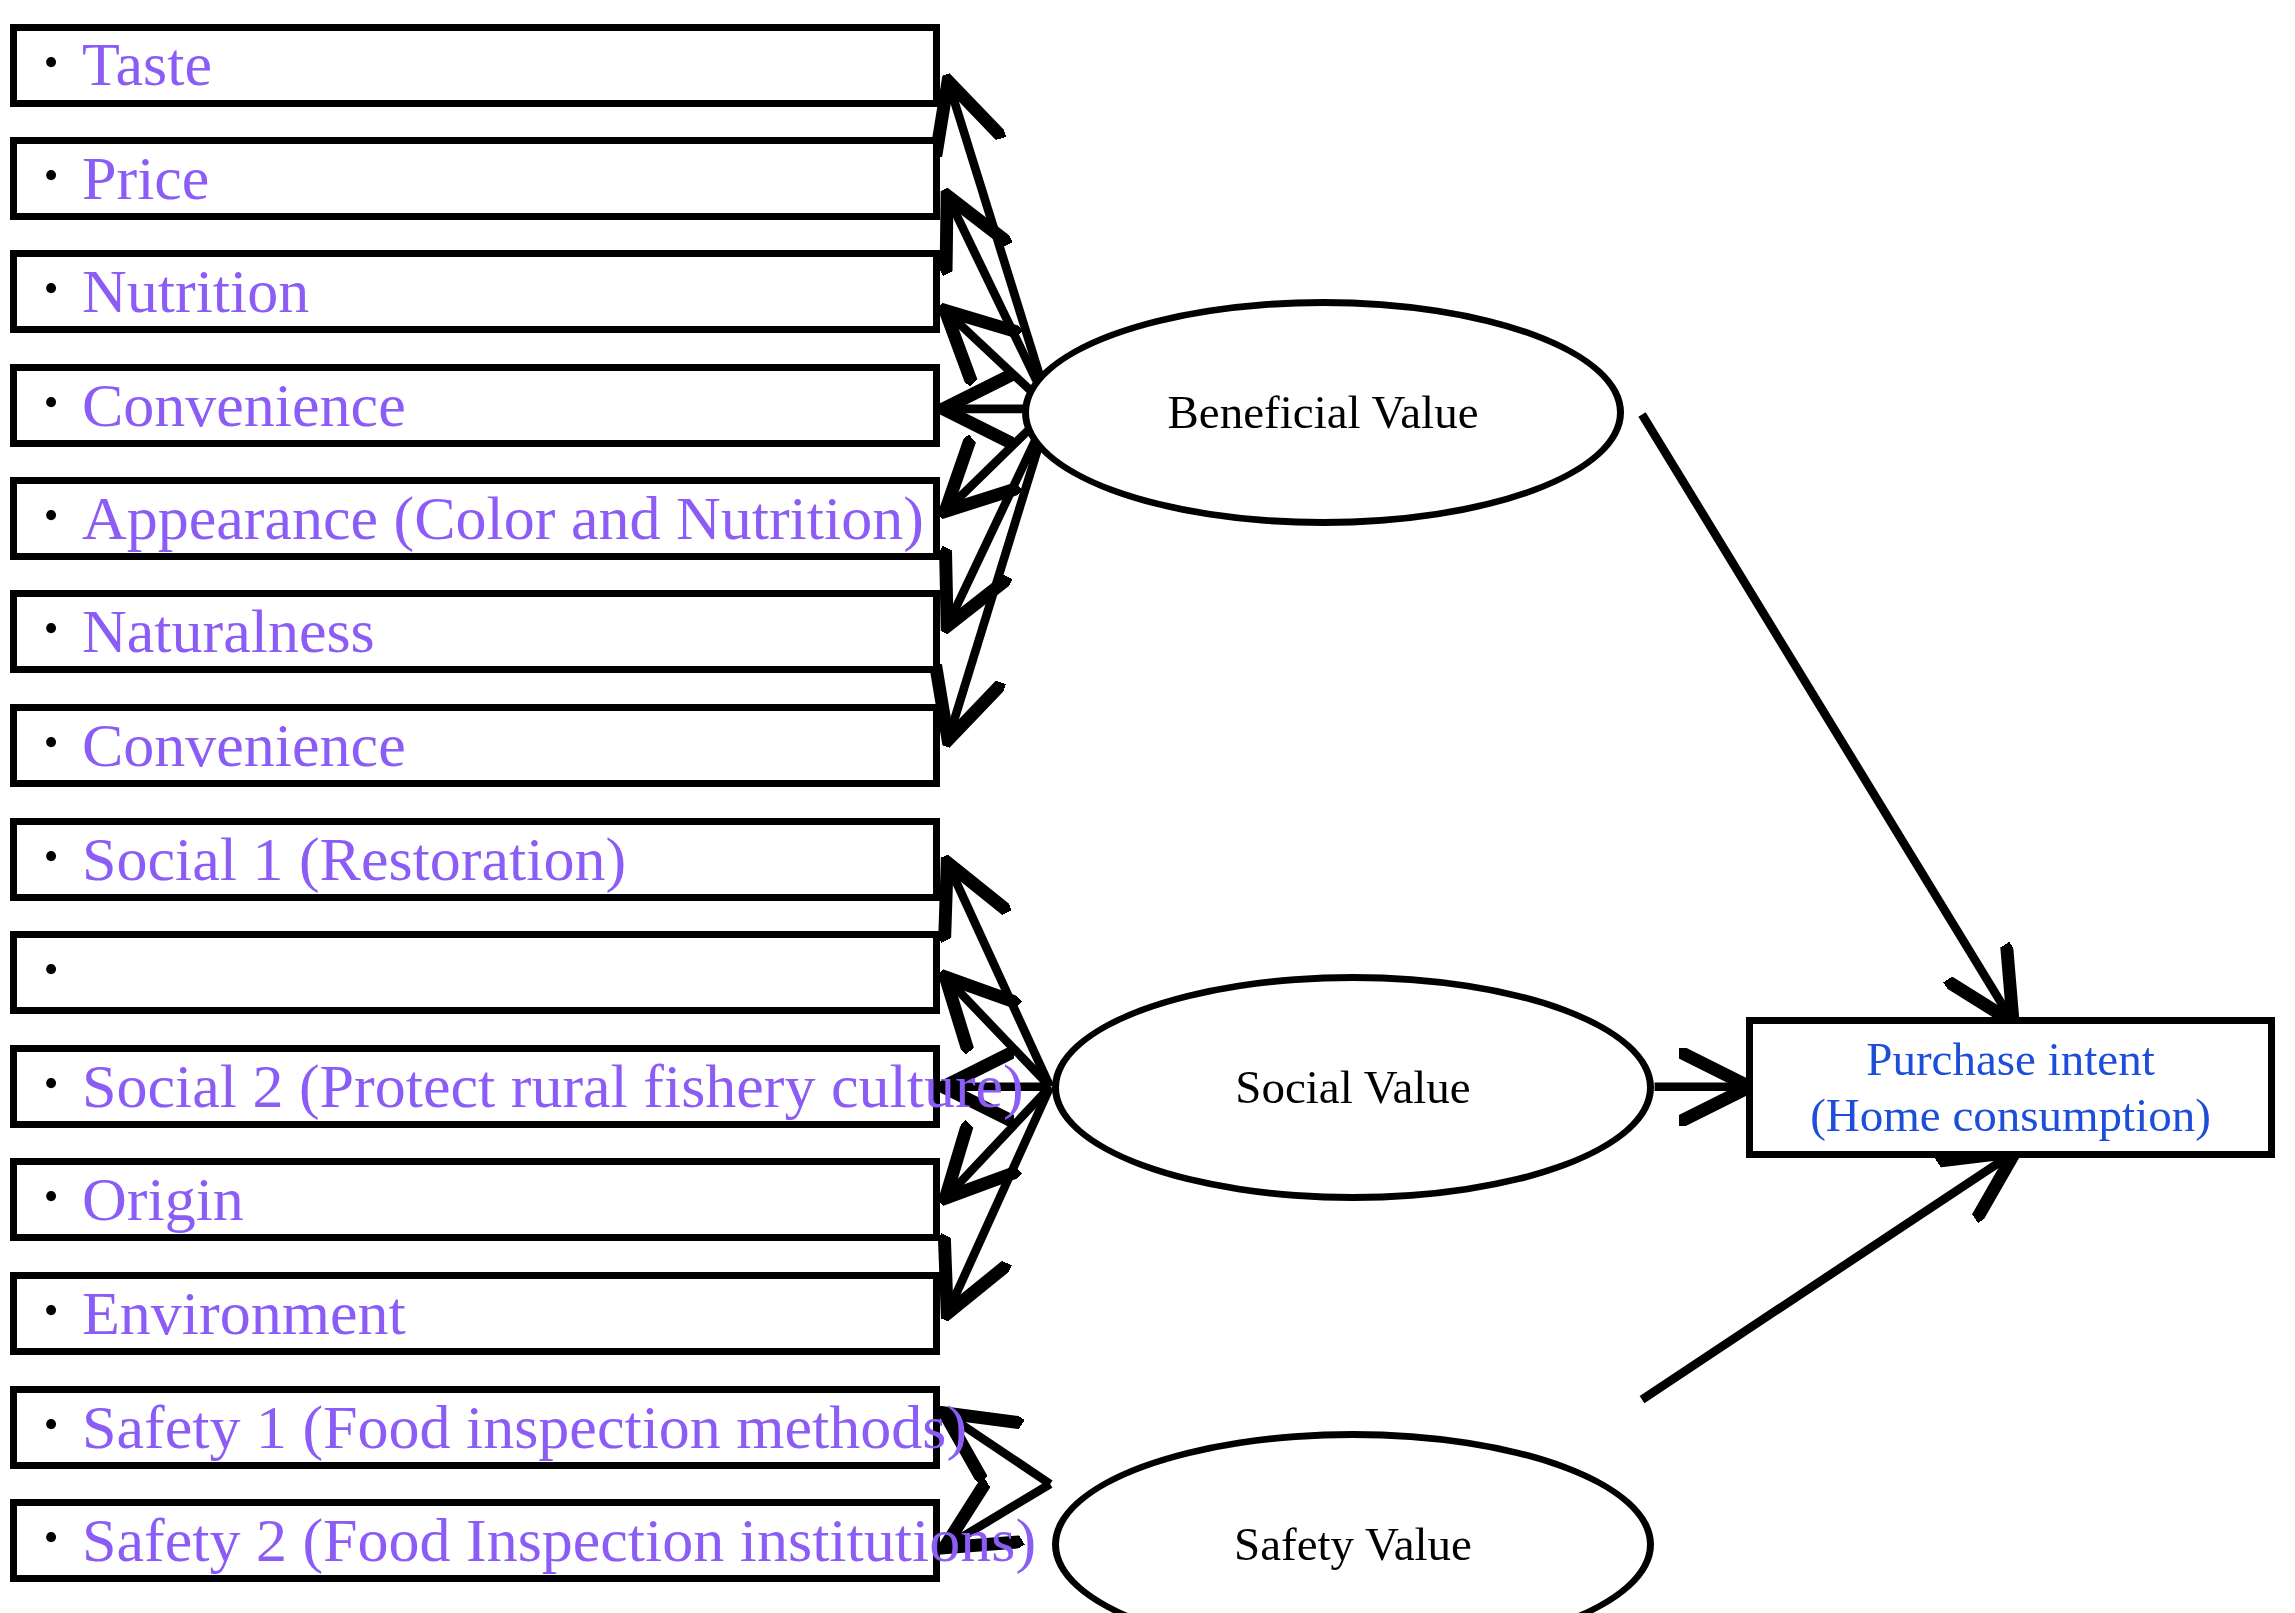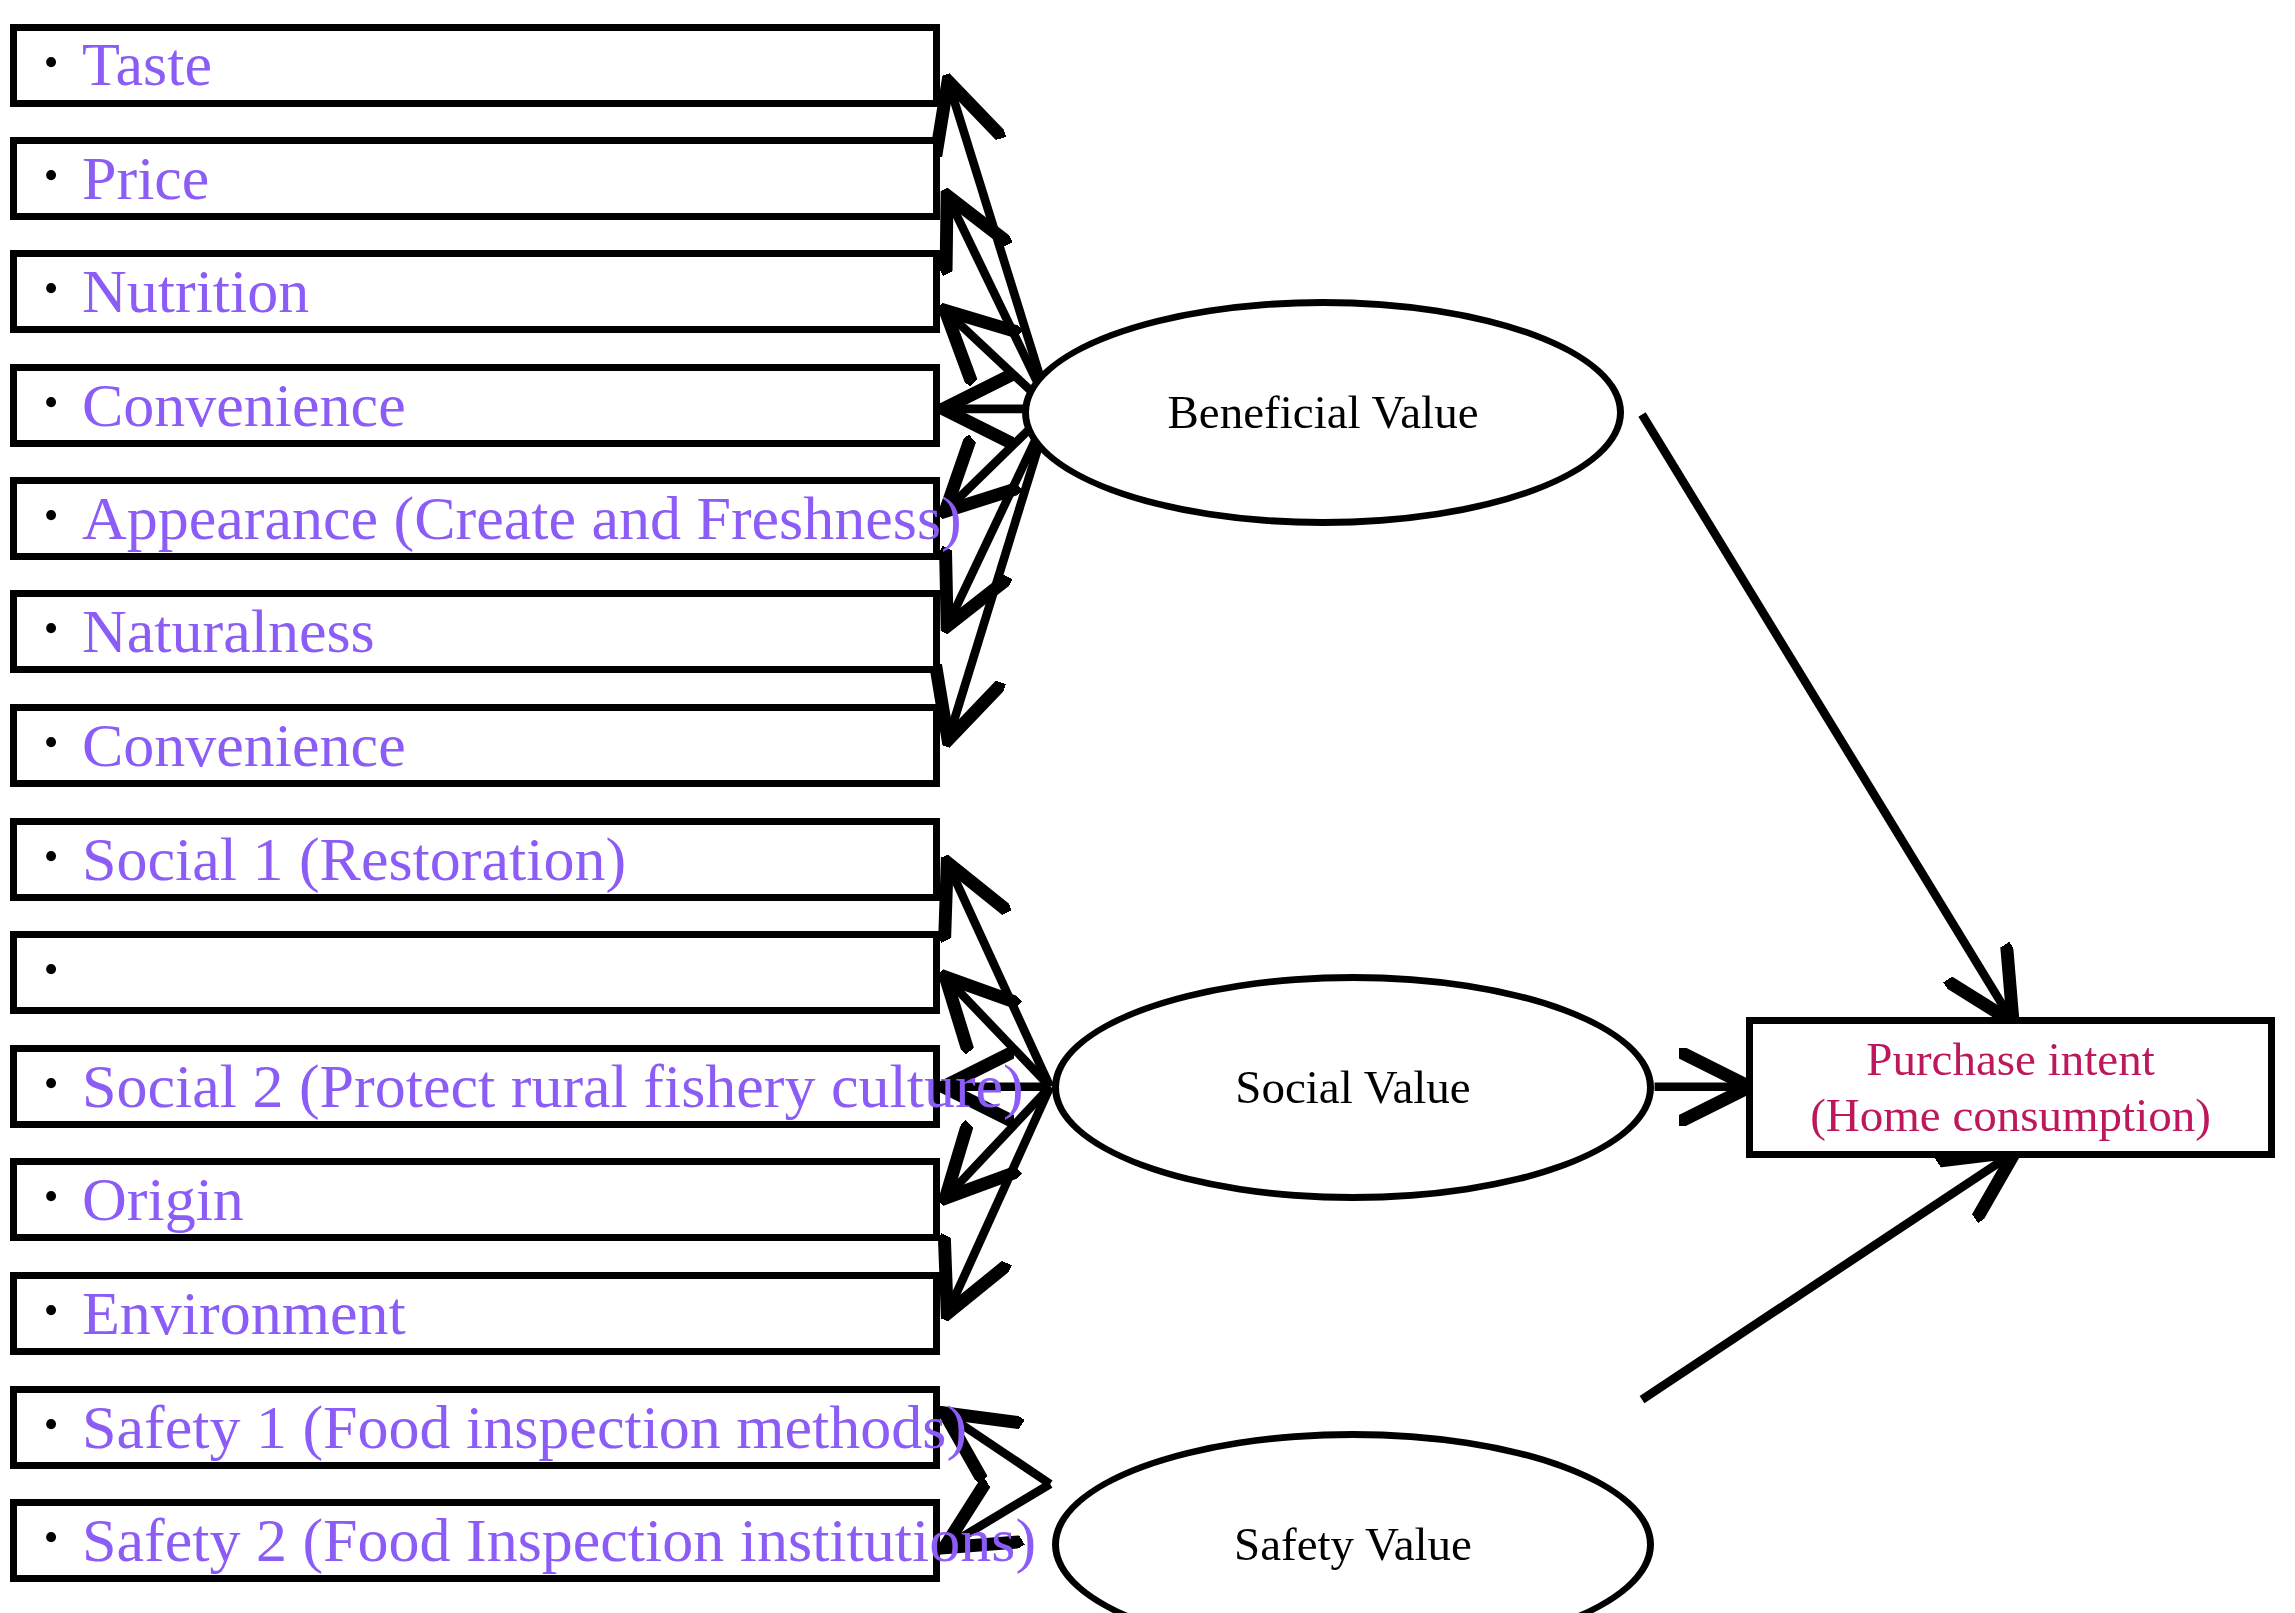--- a/index.html
+++ b/index.html
@@ -54,21 +54,21 @@
     white-space: nowrap;
   }
   .outcome-box {
     justify-content: center;
     text-align: center;
     border-width: 7px;
   }
   .outcome-text {
     font-size: 47px;
     line-height: 1.18;
-    color: #be185d;
+    color: #1d4ed8;
     width: 100%;
     text-align: center;
   }
   .outcome-text .line {
     display: block;
   }
   .latent-ellipse {
     position: absolute;
     box-sizing: border-box;
     border: 7px solid #000000;
@@ -142,21 +142,21 @@
     <span class="indicator-label">Nutrition</span>
   </div>
 
   <div class="node-box indicator-box" style="left:10.2px; top:364px; width:930px; height:83px;">
     <span class="bullet-glyph">•</span>
     <span class="indicator-label">Convenience</span>
   </div>
 
   <div class="node-box indicator-box" style="left:10.2px; top:477px; width:930px; height:83px;">
     <span class="bullet-glyph">•</span>
-    <span class="indicator-label">Appearance (Create and Freshness)</span>
+    <span class="indicator-label">Appearance (Color and Nutrition)</span>
   </div>
 
   <div class="node-box indicator-box" style="left:10.2px; top:590px; width:930px; height:83px;">
     <span class="bullet-glyph">•</span>
     <span class="indicator-label">Naturalness</span>
   </div>
 
   <div class="node-box indicator-box" style="left:10.2px; top:704px; width:930px; height:83px;">
     <span class="bullet-glyph">•</span>
     <span class="indicator-label">Convenience</span>

